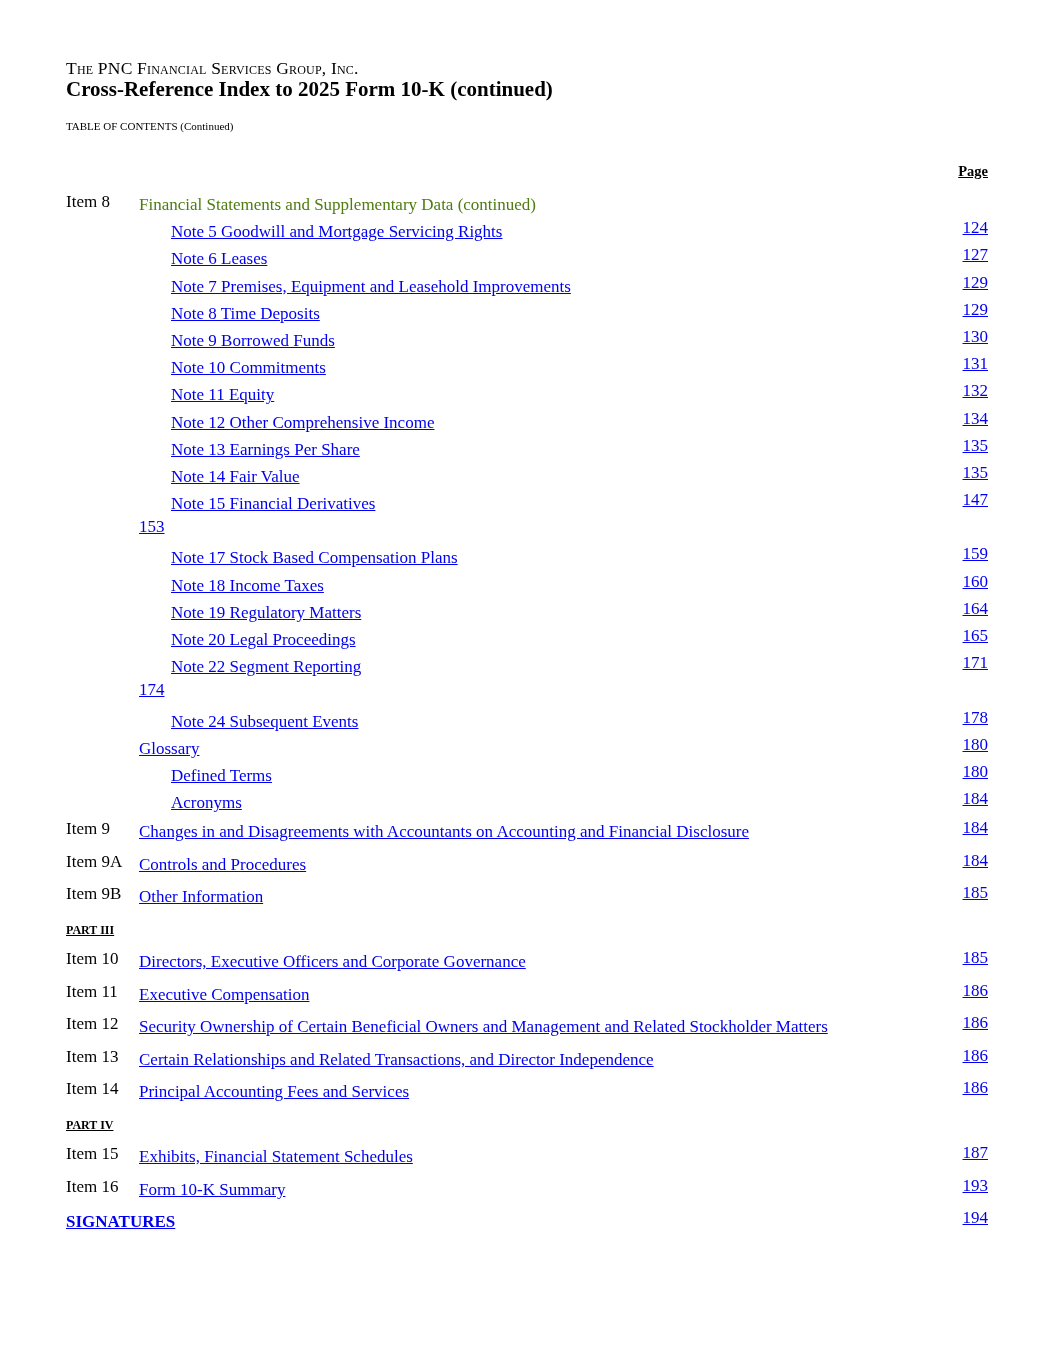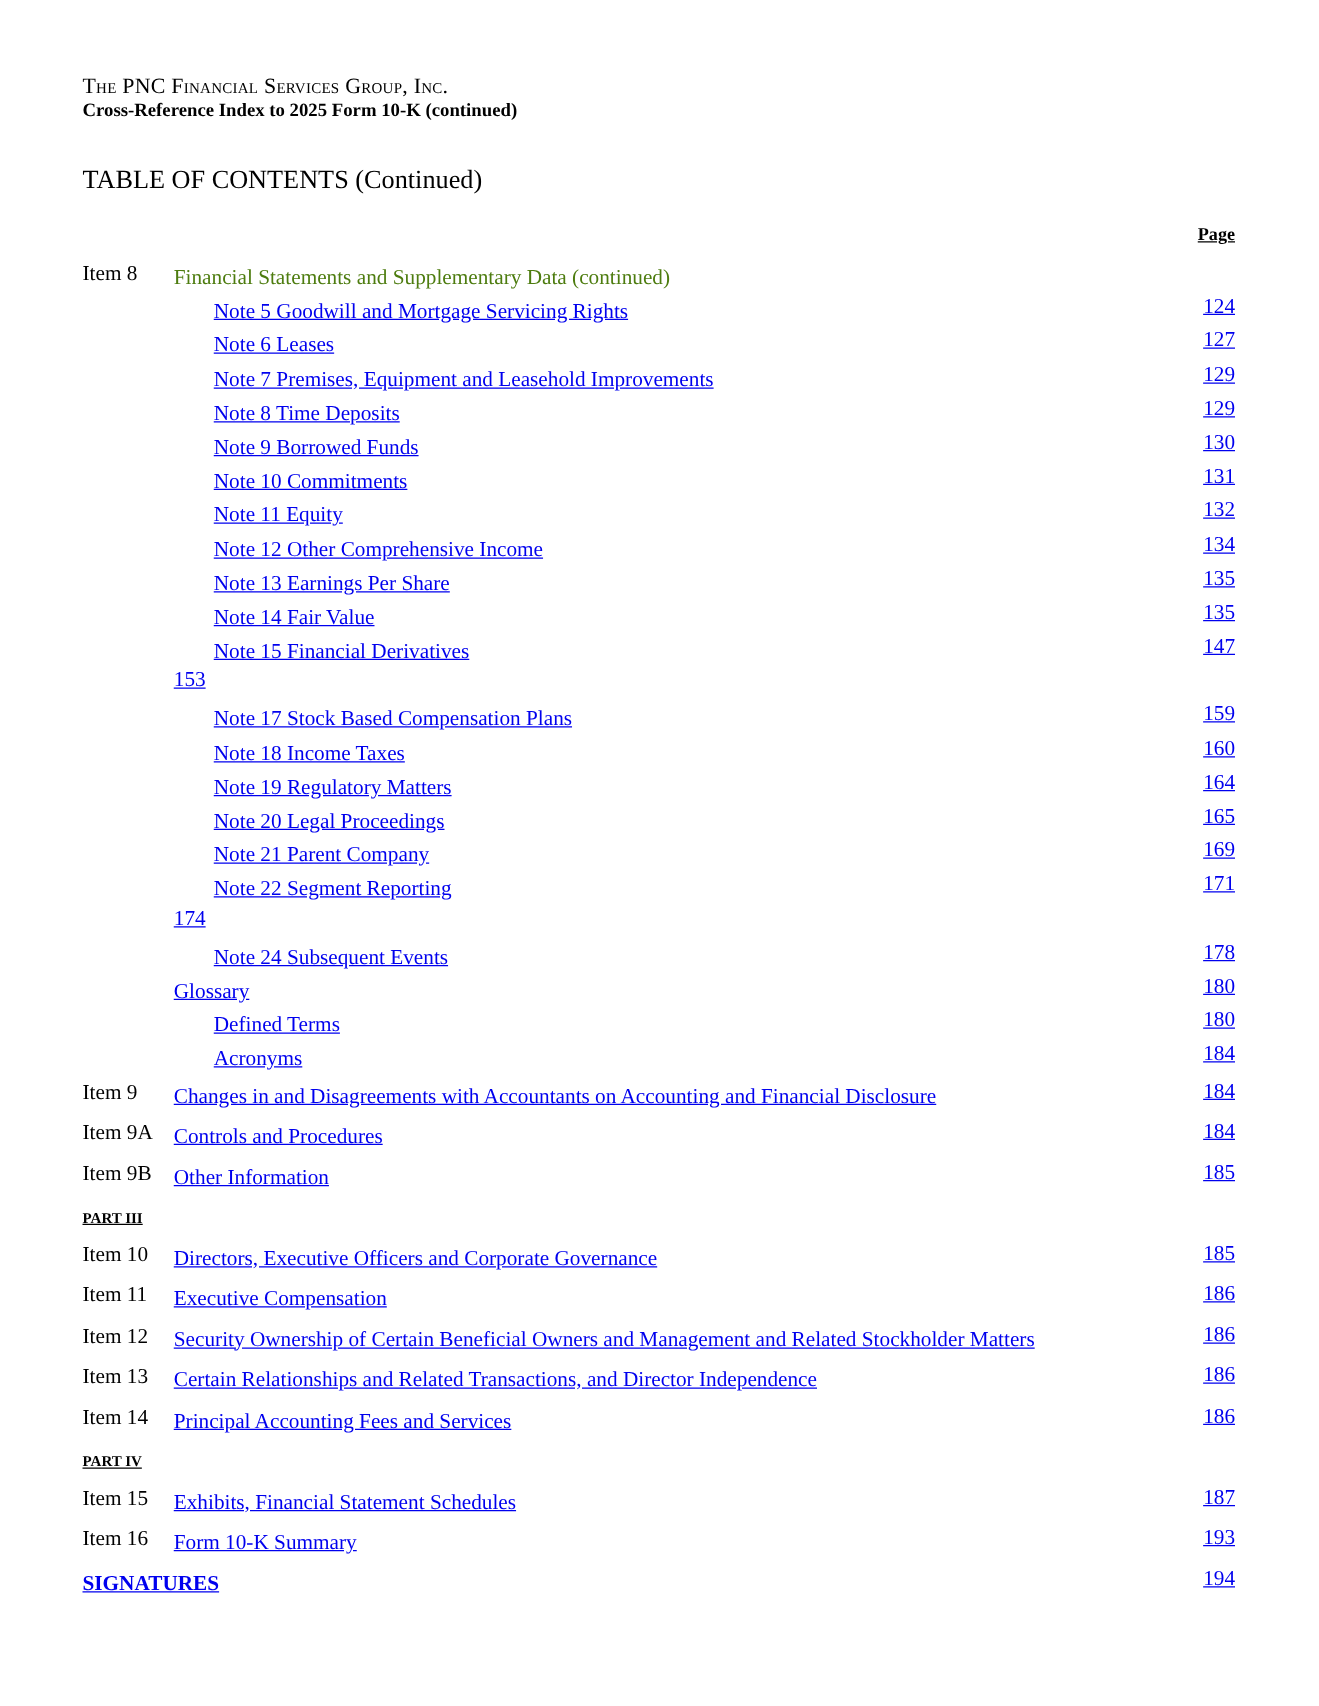--- a/index.html
+++ b/index.html
@@ -14,28 +14,28 @@
     color: #000000;
     overflow: hidden;
   }
   .company-name {
     font-size: 17.5px;
     line-height: 21px;
     font-variant: small-caps;
     letter-spacing: 0.2px;
   }
   .doc-title {
-    font-size: 15px;
+    font-size: 21px;
     line-height: 21px;
     font-weight: bold;
   }
   .toc-label {
-    font-size: 21px;
+    font-size: 11px;
     line-height: 19px;
-    margin-top: 34px;
+    margin-top: 17px;
   }
   .page-col-header {
     text-align: right;
     font-size: 14.5px;
     font-weight: bold;
     text-decoration: underline;
     margin-top: 26px;
     line-height: 18px;
   }
   .toc-table { margin-top: 11px; }
@@ -164,25 +164,20 @@
         <span class="title-col indent-1"><a class="toc-link">Note 19 Regulatory Matters</a></span>
         <span class="page-col"><a class="page-link">164</a></span>
       </div>
       <div class="row note-row">
         <span class="item-col"></span>
         <span class="title-col indent-1"><a class="toc-link">Note 20 Legal Proceedings</a></span>
         <span class="page-col"><a class="page-link">165</a></span>
       </div>
       <div class="row note-row">
         <span class="item-col"></span>
-        <span class="title-col indent-1"><a class="toc-link">Note 21 Parent Company</a></span>
-        <span class="page-col"><a class="page-link">169</a></span>
-      </div>
-      <div class="row note-row">
-        <span class="item-col"></span>
         <span class="title-col indent-1"><a class="toc-link">Note 22 Segment Reporting</a></span>
         <span class="page-col"><a class="page-link">171</a></span>
       </div>
       <div class="row note-row">
         <span class="item-col"></span>
         <span class="page-col"><a class="page-link">174</a></span>
       </div>
       <div class="row note-row">
         <span class="item-col"></span>
         <span class="title-col indent-1"><a class="toc-link">Note 24 Subsequent Events</a></span>

